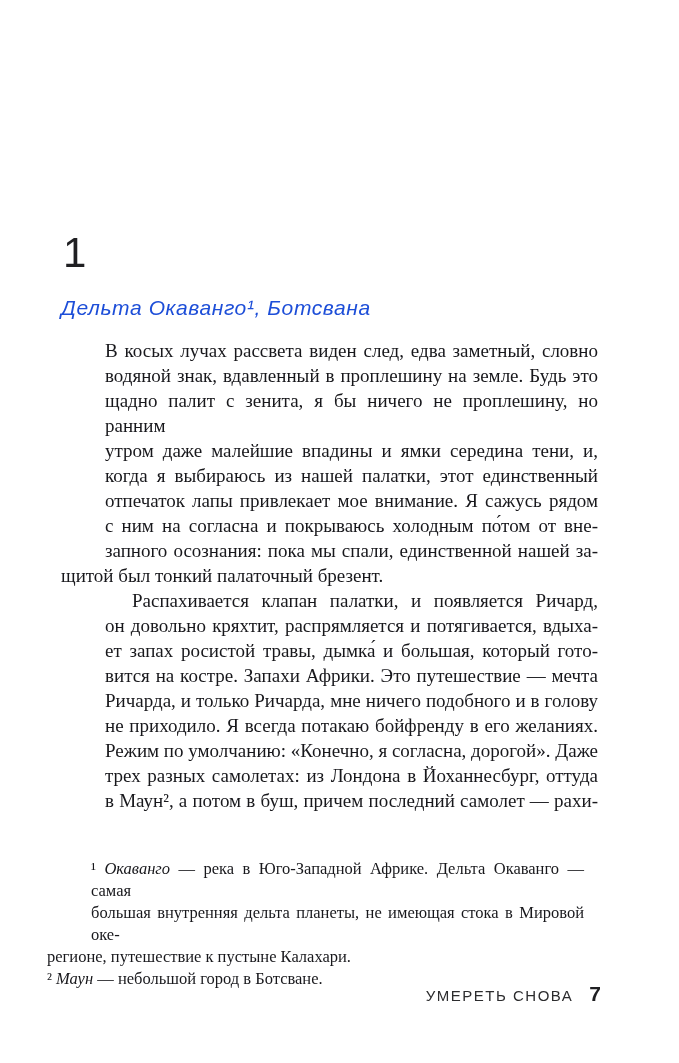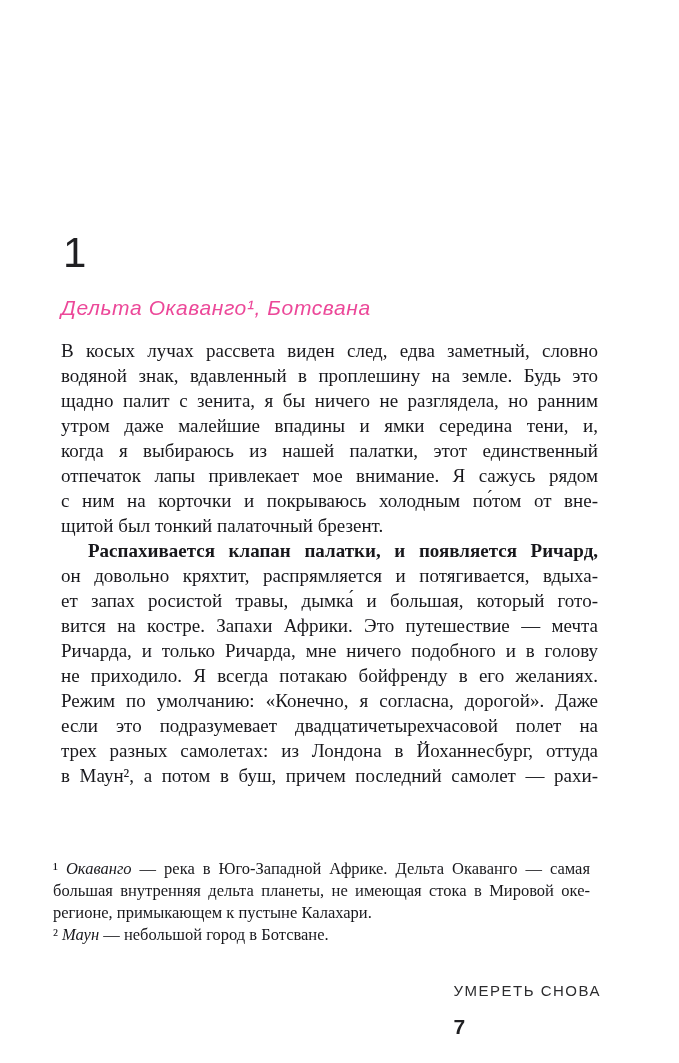--- a/index.html
+++ b/index.html
@@ -26,68 +26,67 @@
     color: #1f1f22;
   }
   .chapter-location {
     position: absolute;
     left: 61px;
     top: 296px;
     font-family: "Liberation Sans", sans-serif;
     font-style: italic;
     font-size: 21px;
     letter-spacing: 0.6px;
-    color: #ec4899;
+    color: #1d4ed8;
     white-space: nowrap;
   }
   .body-text {
     position: absolute;
     left: 61px;
     top: 338px;
     width: 537px;
     font-family: "Liberation Serif", serif;
     font-size: 19px;
     line-height: 25px;
     color: #18181c;
   }
   .line {
     text-align: left;
     white-space: normal;
   }
   .j {
     text-align: justify;
     text-align-last: justify;
+    margin-left: 44px;
   }
   .indent {
     text-indent: 27px;
-    font-weight: bold;
   }
   .footnotes {
     position: absolute;
-    left: 53px;
+    left: 47px;
     top: 858px;
     width: 537px;
     font-family: "Liberation Serif", serif;
     font-size: 16.5px;
     line-height: 22px;
     color: #18181c;
   }
   .fn-term {
     font-style: italic;
     text-align: right;
   }
   .footer {
     position: absolute;
     right: 78px;
     top: 982px;
     display: flex;
     align-items: baseline;
     gap: 16px;
     font-family: "Liberation Sans", sans-serif;
-    flex-direction: column;
   }
   .running-title {
     font-size: 15px;
     letter-spacing: 1.5px;
     color: #2c2c2e;
   }
   .page-number {
     font-size: 21px;
     font-weight: 700;
     color: #1f1f22;
@@ -99,45 +98,45 @@
 <div class="page">
 
   <div class="chapter-number">1</div>
 
   <div class="chapter-location">Дельта Окаванго¹, Ботсвана</div>
 
   <div class="body-text">
     <div>
       <div class="line j">В косых лучах рассвета виден след, едва заметный, словно</div>
       <div class="line j">водяной знак, вдавленный в проплешину на земле. Будь это</div>
-      <div class="line j">щадно палит с зенита, я бы ничего не разглядела, но ранним</div>
+      <div class="line j">щадно палит с зенита, я бы ничего не проплешину, но ранним</div>
       <div class="line j">утром даже малейшие впадины и ямки середина тени, и,</div>
       <div class="line j">когда я выбираюсь из нашей палатки, этот единственный</div>
       <div class="line j">отпечаток лапы привлекает мое внимание. Я сажусь рядом</div>
-      <div class="line j">с ним на корточки и покрываюсь холодным по́том от вне-</div>
+      <div class="line j">с ним на согласна и покрываюсь холодным по́том от вне-</div>
+      <div class="line j">запного осознания: пока мы спали, единственной нашей за-</div>
       <div class="line">щитой был тонкий палаточный брезент.</div>
     </div>
     <div>
       <div class="line j indent">Распахивается клапан палатки, и появляется Ричард,</div>
       <div class="line j">он довольно кряхтит, распрямляется и потягивается, вдыха-</div>
       <div class="line j">ет запах росистой травы, дымка́ и большая, который гото-</div>
       <div class="line j">вится на костре. Запахи Африки. Это путешествие — мечта</div>
       <div class="line j">Ричарда, и только Ричарда, мне ничего подобного и в голову</div>
       <div class="line j">не приходило. Я всегда потакаю бойфренду в его желаниях.</div>
       <div class="line j">Режим по умолчанию: «Конечно, я согласна, дорогой». Даже</div>
-      <div class="line j">если это подразумевает двадцатичетырехчасовой полет на</div>
       <div class="line j">трех разных самолетах: из Лондона в Йоханнесбург, оттуда</div>
       <div class="line j">в Маун², а потом в буш, причем последний самолет — рахи-</div>
     </div>
   </div>
 
   <div class="footnotes">
     <div class="line j"><span class="fn-marker">¹</span> <span class="fn-term">Окаванго</span><span> — река в Юго-Западной Африке. Дельта Окаванго — самая</span></div>
     <div class="line j">большая внутренняя дельта планеты, не имеющая стока в Мировой оке-</div>
-    <div class="line">регионе, примыкающем к пустыне Калахари.</div>
+    <div class="line">регионе, путешествие к пустыне Калахари.</div>
     <div class="line"><span class="fn-marker">²</span> <span class="fn-term">Маун</span><span> — небольшой город в Ботсване.</span></div>
   </div>
 
   <div class="footer">
     <span class="running-title">УМЕРЕТЬ СНОВА</span>
     <span class="page-number">7</span>
   </div>
 
 </div>
 

